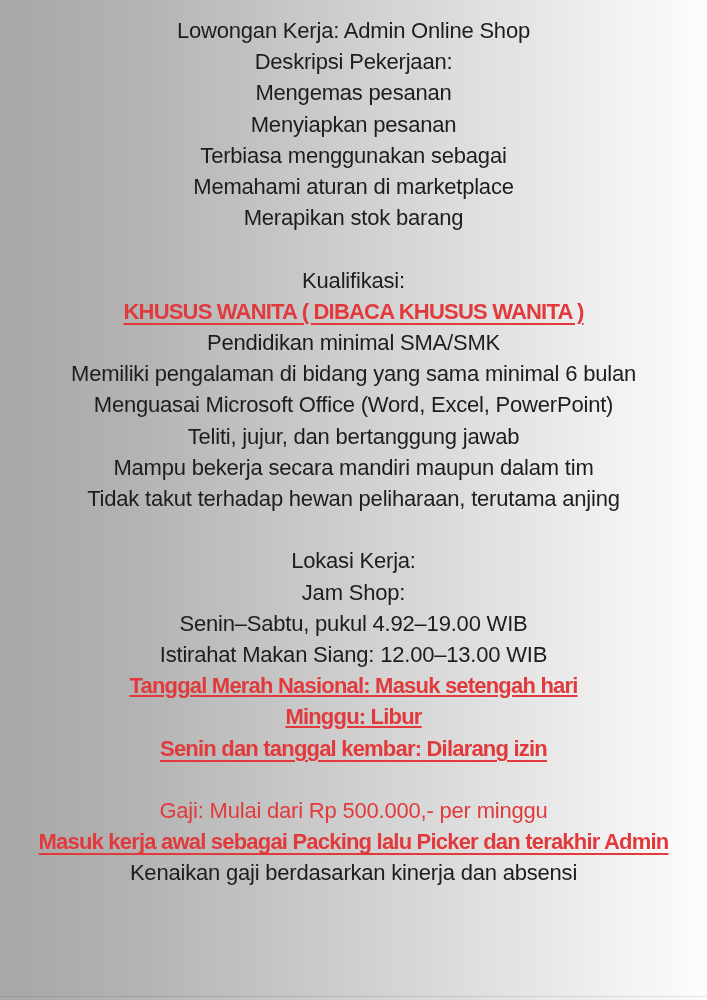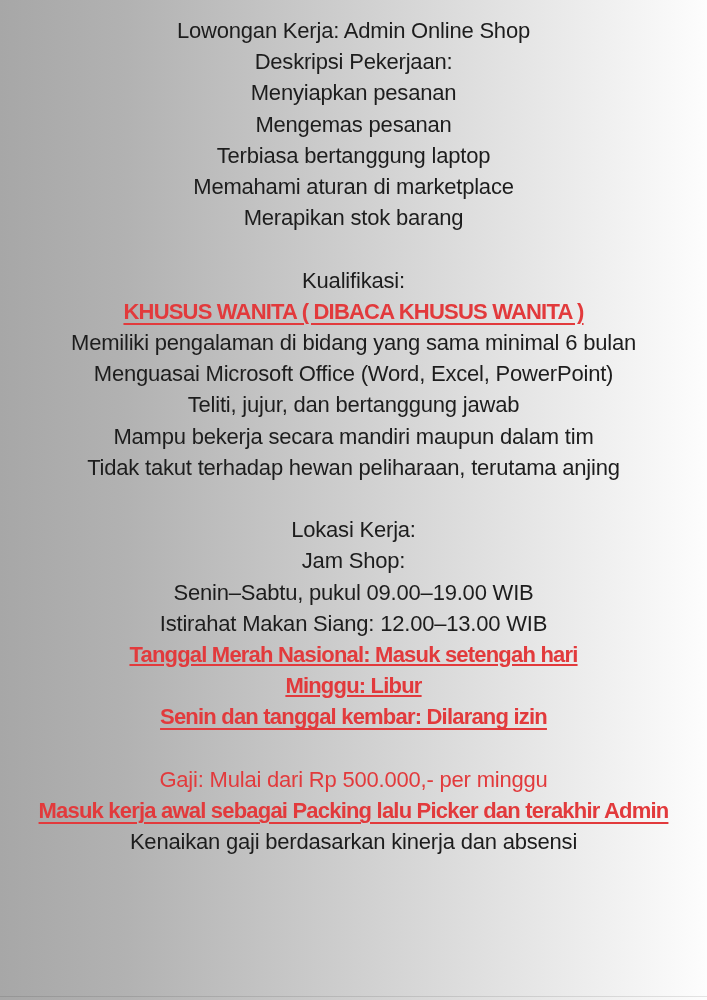--- a/index.html
+++ b/index.html
@@ -41,39 +41,40 @@
     text-decoration:underline;text-decoration-thickness:2px;text-underline-offset:4px;
   }
 </style>
 </head>
 <body>
 
 <div class="poster">
     <div class="section">
       <div class="line">Lowongan Kerja: Admin Online Shop</div>
       <div class="line">Deskripsi Pekerjaan:</div>
+      <div class="line">Mengemas pesanan</div>
       <div class="line">Menyiapkan pesanan</div>
-      <div class="line">Mengemas pesanan</div>
-      <div class="line">Terbiasa bertanggung laptop</div>
+      <div class="line">Terbiasa menggunakan sebagai</div>
       <div class="line">Memahami aturan di marketplace</div>
       <div class="line">Merapikan stok barang</div>
     </div>
     <div class="section">
       <div class="line">Kualifikasi:</div>
       <div class="line red-bold-underline">KHUSUS WANITA ( DIBACA KHUSUS WANITA )</div>
+      <div class="line">Pendidikan minimal SMA/SMK</div>
       <div class="line">Memiliki pengalaman di bidang yang sama minimal 6 bulan</div>
       <div class="line">Menguasai Microsoft Office (Word, Excel, PowerPoint)</div>
       <div class="line">Teliti, jujur, dan bertanggung jawab</div>
       <div class="line">Mampu bekerja secara mandiri maupun dalam tim</div>
       <div class="line">Tidak takut terhadap hewan peliharaan, terutama anjing</div>
     </div>
     <div class="section">
       <div class="line">Lokasi Kerja:</div>
       <div class="line">Jam Shop:</div>
-      <div class="line">Senin–Sabtu, pukul 09.00–19.00 WIB</div>
+      <div class="line">Senin–Sabtu, pukul 4.92–19.00 WIB</div>
       <div class="line">Istirahat Makan Siang: 12.00–13.00 WIB</div>
       <div class="line red-bold">Tanggal Merah Nasional: Masuk setengah hari</div>
       <div class="line red-bold">Minggu: Libur</div>
       <div class="line red-bold-underline">Senin dan tanggal kembar: Dilarang izin</div>
     </div>
     <div class="section">
       <div class="line red">Gaji: Mulai dari Rp 500.000,- per minggu</div>
       <div class="line red-bold-underline">Masuk kerja awal sebagai Packing lalu Picker dan terakhir Admin</div>
       <div class="line">Kenaikan gaji berdasarkan kinerja dan absensi</div>
     </div>

